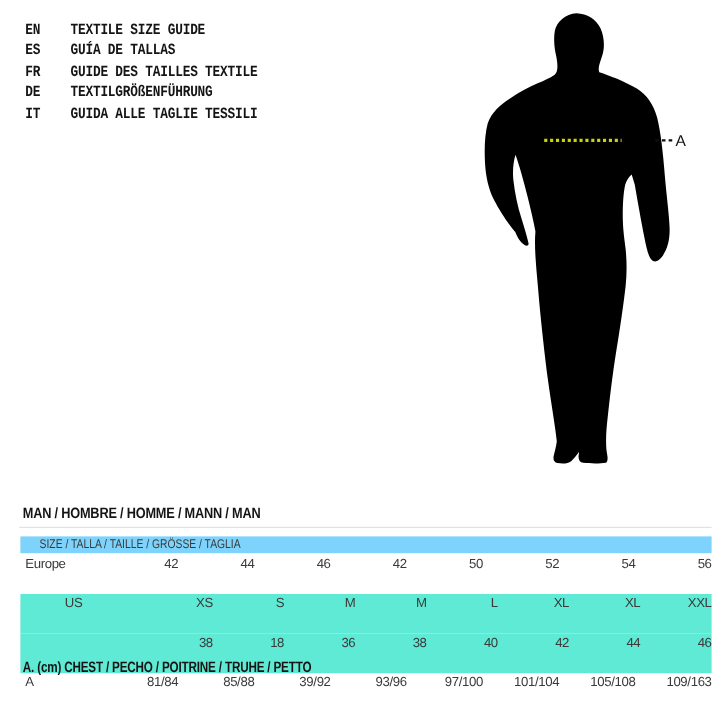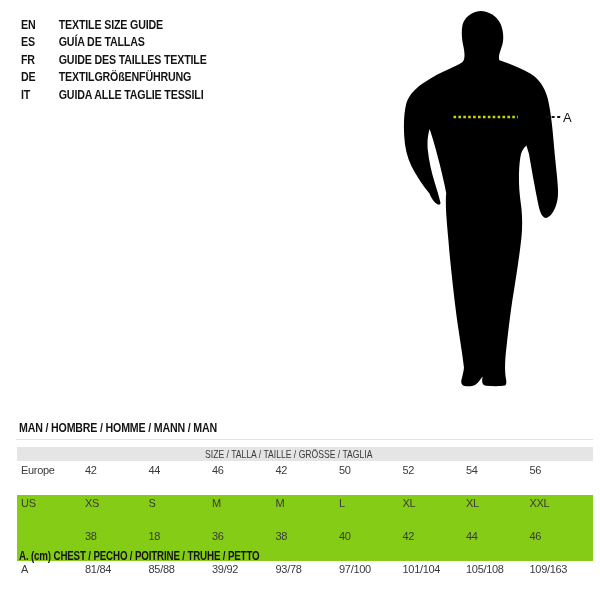--- a/index.html
+++ b/index.html
@@ -1,48 +1,48 @@
 <!DOCTYPE html>
 <html><head>
 <meta charset="utf-8">
 <style>
   html,body{margin:0;padding:0;background:#fff;}
   #stage{
     position:relative;width:600px;height:600px;background:#ffffff;overflow:hidden;
     font-family:"Liberation Sans","DejaVu Sans",sans-serif;color:#111;
   }
   
-  #lang-block{position:absolute;left:21px;top:16px;}
+  #lang-block{position:absolute;left:21px;top:16px;font-family:Liberation Mono, monospace;}
   .lang-row{height:17.4px;line-height:17.4px;font-size:13px;font-weight:bold;
             letter-spacing:-0.2px;transform:scaleX(0.82);transform-origin:0 50%;
             white-space:nowrap;color:#141414;}
   .lang-code{display:inline-block;width:46px;}
   
   #cat-block{position:absolute;left:21px;top:106px;}
   .cat-line{height:18px;line-height:18px;font-size:13px;font-weight:bold;
             letter-spacing:-0.2px;transform:scaleX(0.82);transform-origin:0 50%;
             white-space:nowrap;color:#141414;}
   
   #figure-wrap{position:absolute;left:395px;top:0;width:190px;height:400px;}
   
   #man-line{position:absolute;left:19px;top:421px;height:14px;line-height:14px;
             font-size:12.5px;font-weight:bold;letter-spacing:-0.2px;
             transform:scaleX(0.85);transform-origin:0 50%;white-space:nowrap;color:#141414;}
   
   #table-toprule{position:absolute;left:16px;top:439px;width:577px;height:1px;background:#e2e2e2;}
   
   #size-table{position:absolute;left:17px;top:447px;width:576px;}
-  .t-header{height:14px;line-height:14px;background:#e5e5e5;color:#3a3a3a;
-            font-size:10.5px;padding-left:5px;margin-bottom:1px;white-space:nowrap;text-align:center;}
+  .t-header{height:14px;line-height:14px;background:#7dd3fc;color:#3a3a3a;
+            font-size:10.5px;padding-left:16px;margin-bottom:1px;white-space:nowrap;}
   .t-header-text{display:inline-block;transform:scaleX(0.82);transform-origin:0 50%;}
   .t-row{display:flex;height:33px;line-height:16.2px;font-size:11px;color:#3a3a3a;
          letter-spacing:-0.3px;}
-  .t-row.shaded{background:#84cc16;}
+  .t-row.shaded{background:#5eead4;padding-left:33px;}
   .t-label{width:68px;padding-left:4px;box-sizing:border-box;}
-  .t-cell{flex:1;text-align:left;}
+  .t-cell{flex:1;text-align:right;}
   
   #footnote{position:absolute;left:19px;top:549px;height:14px;line-height:14px;
             font-size:12.5px;font-weight:bold;letter-spacing:-0.2px;
             transform:scaleX(0.78);transform-origin:0 50%;white-space:nowrap;color:#141414;}
 </style>
 </head>
 <body>
 
 <div id="stage">
 
@@ -154,21 +154,21 @@
           <span class="t-cell">40</span>
           <span class="t-cell">42</span>
           <span class="t-cell">44</span>
           <span class="t-cell">46</span>
         </div>
         <div class="t-row">
           <span class="t-label">A</span>
           <span class="t-cell">81/84</span>
           <span class="t-cell">85/88</span>
           <span class="t-cell">39/92</span>
-          <span class="t-cell">93/78</span>
+          <span class="t-cell">93/96</span>
           <span class="t-cell">97/100</span>
           <span class="t-cell">101/104</span>
           <span class="t-cell">105/108</span>
           <span class="t-cell">109/163</span>
         </div>
       </div>
   </div>
 
   <div id="footnote">A. (cm) CHEST / PECHO / POITRINE / TRUHE / PETTO</div>
 

